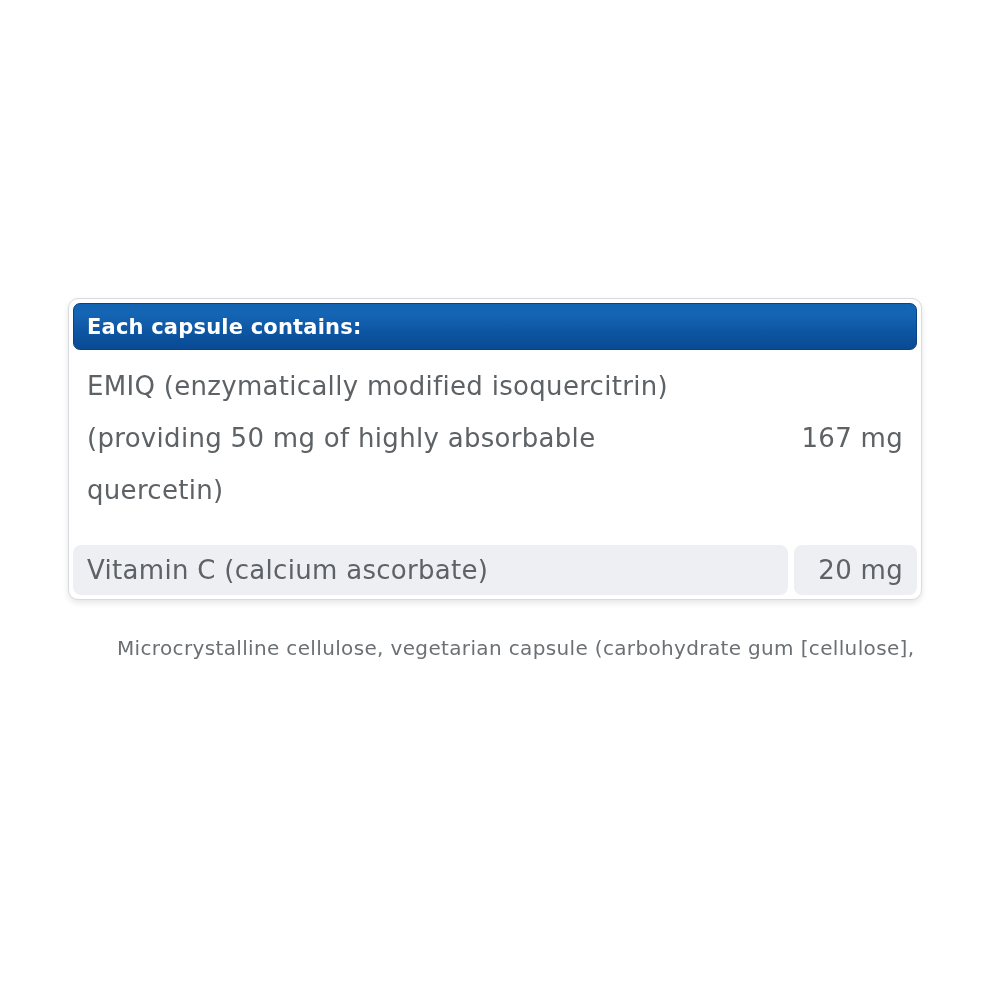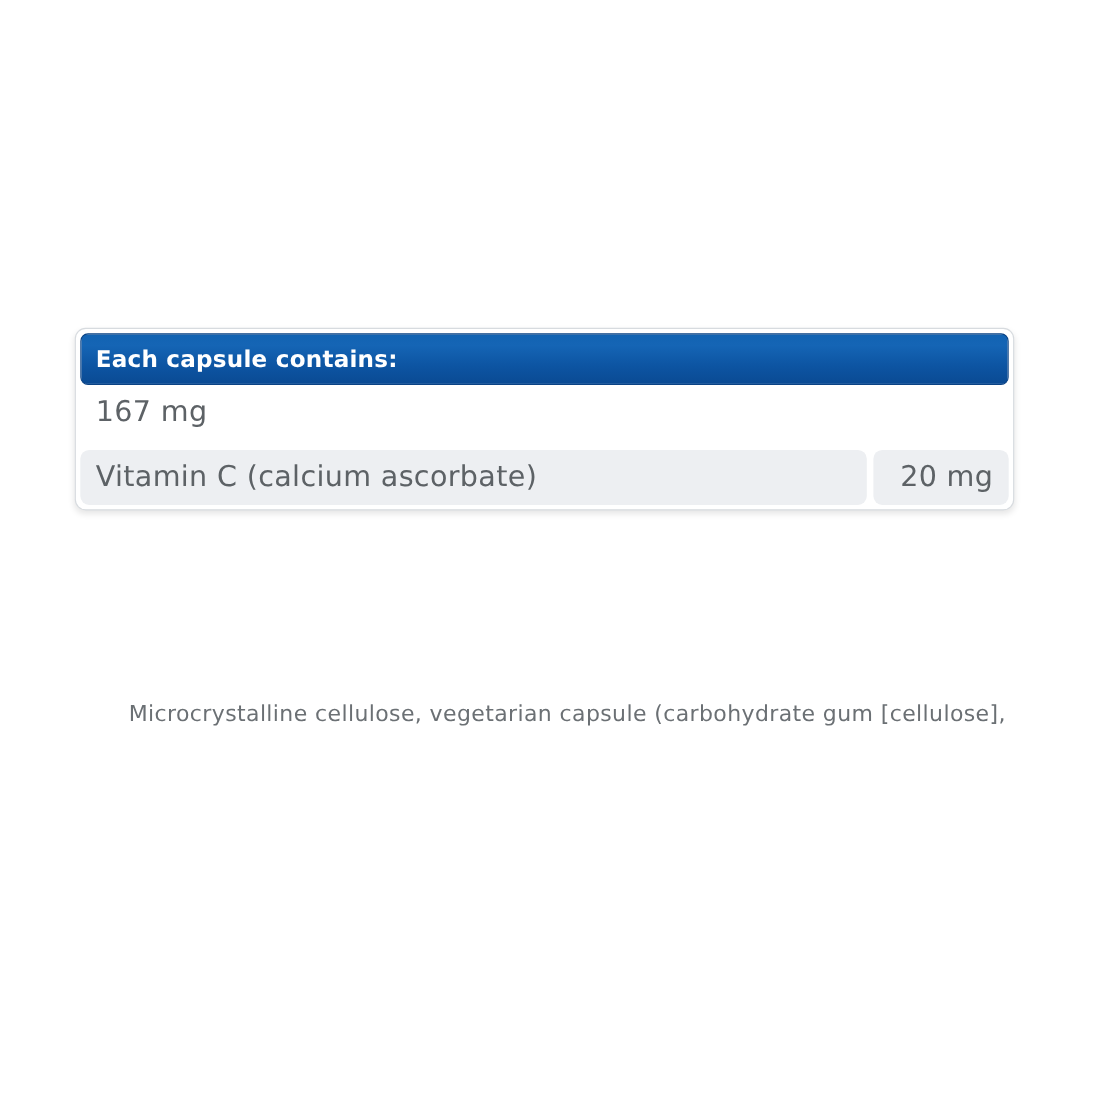--- a/index.html
+++ b/index.html
@@ -53,21 +53,21 @@
     color: #5d6266;
     letter-spacing: 0.3px;
     white-space: nowrap;
   }
   .row-main .cell-amount { padding-right: 2px; text-align: center; }
 
   .row-shaded {
     display: flex;
     gap: 6px;
     height: 50px;
-    margin-top: 9px;
+    margin-top: 19px;
   }
   .row-shaded .cell-label {
     flex: 1;
     background: #edeff2;
     border-radius: 8px;
     display: flex;
     align-items: center;
     padding-left: 14px;
     font-size: 26px;
     color: #5d6266;
@@ -102,20 +102,25 @@
 
 <div class="page">
 
   <div class="supp-table">
 
     <div class="supp-header">
       <span>Each capsule contains:</span>
     </div>
 
     <div class="row-main">
+      <div class="cell-label">
+        <div class="label-line">EMIQ (enzymatically modified isoquercitrin)</div>
+        <div class="label-line">(providing 50 mg of highly absorbable</div>
+        <div class="label-line">quercetin)</div>
+      </div>
       <div class="cell-amount">167 mg</div>
     </div>
 
     <div class="row-shaded">
       <div class="cell-label">Vitamin C (calcium ascorbate)</div>
       <div class="cell-amount">20 mg</div>
     </div>
 
   </div>
 

